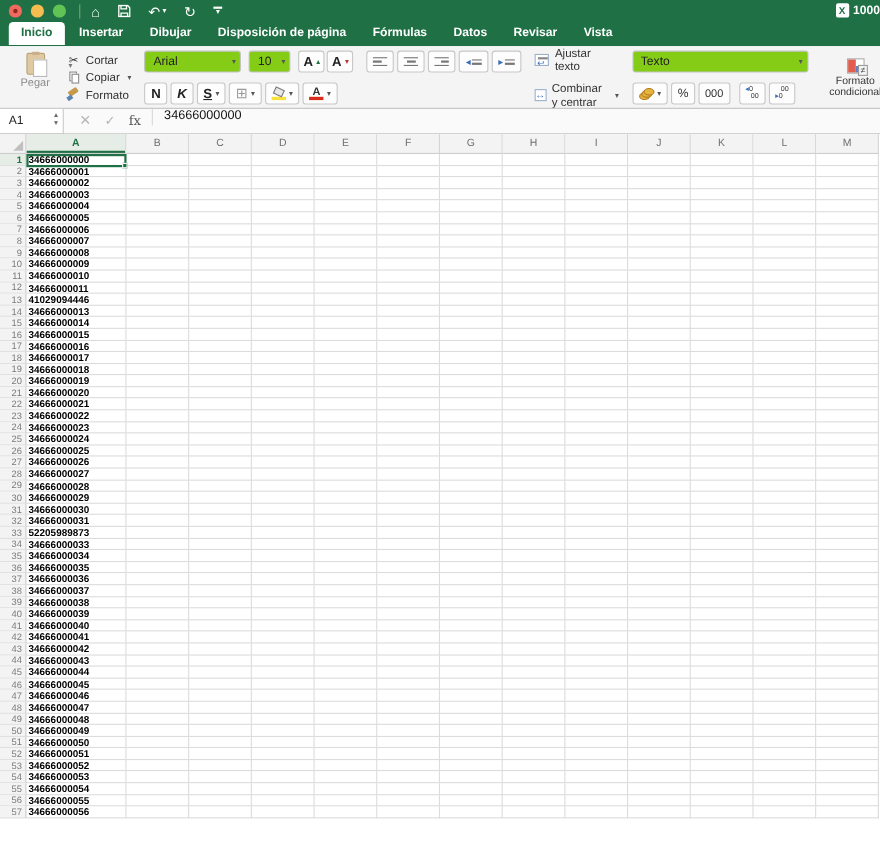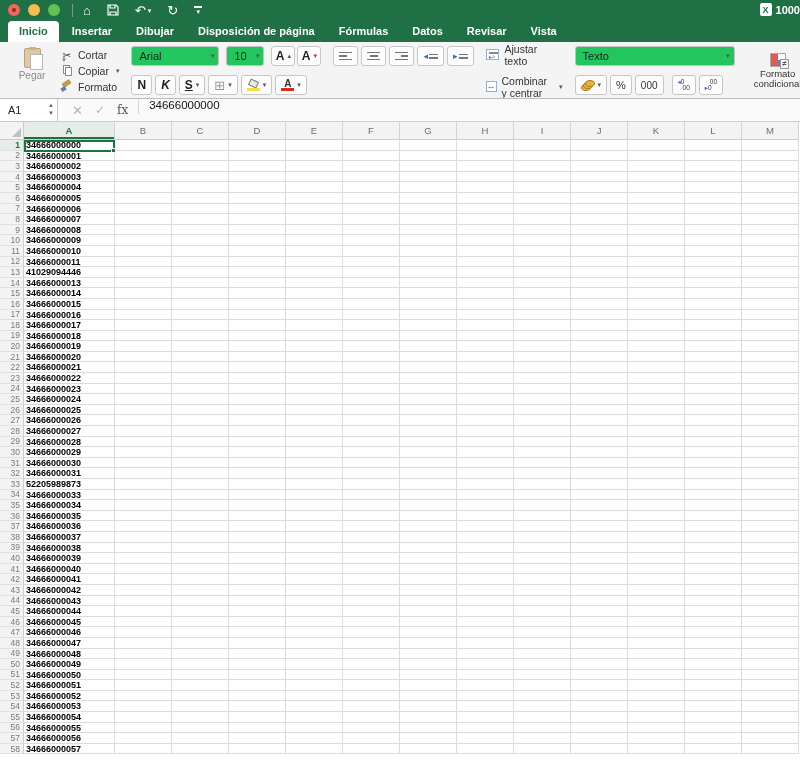--- a/index.html
+++ b/index.html
@@ -19,35 +19,35 @@
   .qat .qbtn { color:#fff; font-size:13px; line-height:13px; display:flex; align-items:center; cursor:default; }
   .qat svg { display:block; }
   .tinycaret { font-size:7px; margin-left:2px; color:#fff; }
   .qat-more { display:flex; flex-direction:column; align-items:center; }
   .qat-more i { display:block; width:8px; height:2px; background:#fff; margin-bottom:1px; }
   .qat-more b { color:#fff; font-size:7px; line-height:5px; font-weight:normal; }
   .doc-title { position:absolute; right:0; top:3px; display:flex; align-items:center; gap:4px; color:#fff; font-size:11px; font-weight:bold; }
   .xlicon { width:12px; height:13px; background:#fff; border-radius:2px; color:#1f7145; font-size:9px; font-weight:bold; display:flex; align-items:center; justify-content:center; }
 
   
-  .tabbar { height:22px; background:#1f7145; display:flex; align-items:center; padding-left:8px; gap:2px; }
+  .tabbar { height:22px; background:#1f7145; display:flex; align-items:flex-start; padding-left:8px; gap:2px; }
   .tab { color:#fff; font-size:11px; font-weight:bold; padding:4px 11px 5px; border-radius:4px 4px 0 0; white-space:nowrap; cursor:default; }
   .tab:first-child { background:#fff; color:#1f7145; }
 
   
   .ribbon { height:57px; background:#f4f4f4; border-bottom:1px solid #bdbdbd; display:flex; align-items:stretch; padding:4px 4px 3px 6px; overflow:hidden; }
   .rsep { width:1px; background:#d4d4d4; margin:2px 6px; }
   .rgroup { display:flex; }
   .rcol { display:flex; flex-direction:column; justify-content:space-between; }
   .rrow { display:flex; align-items:center; gap:3px; }
   .rbtn { border:1px solid #c7c7c7; background:#fdfdfd; border-radius:3px; font-size:11px; color:#333;
           display:flex; align-items:center; justify-content:center; height:20px; padding:0 5px; cursor:default; }
   .rbtn.pressed { background:#d9d9d9; border-color:#ababab; }
   .caret { font-size:7px; color:#555; margin-left:3px; }
-  .dd { border:1px solid #c2c2c2; background:#22c55e; border-radius:3px; height:20px; display:flex; align-items:center; font-size:11px; color:#222; padding:0 4px 0 7px; justify-content:space-between; }
+  .dd { border:1px solid #c2c2c2; background:#84cc16; border-radius:3px; height:20px; display:flex; align-items:center; font-size:11px; color:#222; padding:0 4px 0 7px; justify-content:space-between; }
 
   
   .paste-btn { display:flex; flex-direction:column; align-items:center; margin-right:2px; width:52px; }
   .clipboard { position:relative; width:17px; height:20px; background:#dfc9a2; border:1px solid #bba277; border-radius:2px; margin-top:2px; }
   .clipboard::before { content:""; position:absolute; left:4px; top:-2px; width:7px; height:3px; background:#c9b089; border-radius:1px; }
   .clipboard::after { content:""; position:absolute; right:-3px; top:5px; width:11px; height:14px; background:#fff; border:1px solid #b9b9b9; }
   .paste-caret { font-size:7px; color:#777; position:relative; top:-12px; left:32px; }
   .paste-label { font-size:10px; color:#8b8b8b; margin-top:-6px; }
   .clip-cmds { display:flex; flex-direction:column; justify-content:space-between; padding:1px 0; }
   .clip-cmd { display:flex; align-items:center; gap:4px; font-size:10.5px; color:#333; height:15px; }
@@ -1322,34 +1322,18 @@
         <div class="cell"></div>
         <div class="cell"></div>
         <div class="cell"></div>
         <div class="cell"></div>
         <div class="cell"></div>
         <div class="cell"></div>
         <div class="cell"></div>
         <div class="cell"></div>
         <div class="cell"></div>
       </div>
-        <div class="g-row">
-        <div class="rownum">58</div>
-        <div class="cell colA">34666000057</div>
-        <div class="cell"></div>
-        <div class="cell"></div>
-        <div class="cell"></div>
-        <div class="cell"></div>
-        <div class="cell"></div>
-        <div class="cell"></div>
-        <div class="cell"></div>
-        <div class="cell"></div>
-        <div class="cell"></div>
-        <div class="cell"></div>
-        <div class="cell"></div>
-        <div class="cell"></div>
-      </div>
       </div>
     <div class="sel">
         <span class="handle"></span>
       </div>
   </div>
 </div>
 
 </body></html>

